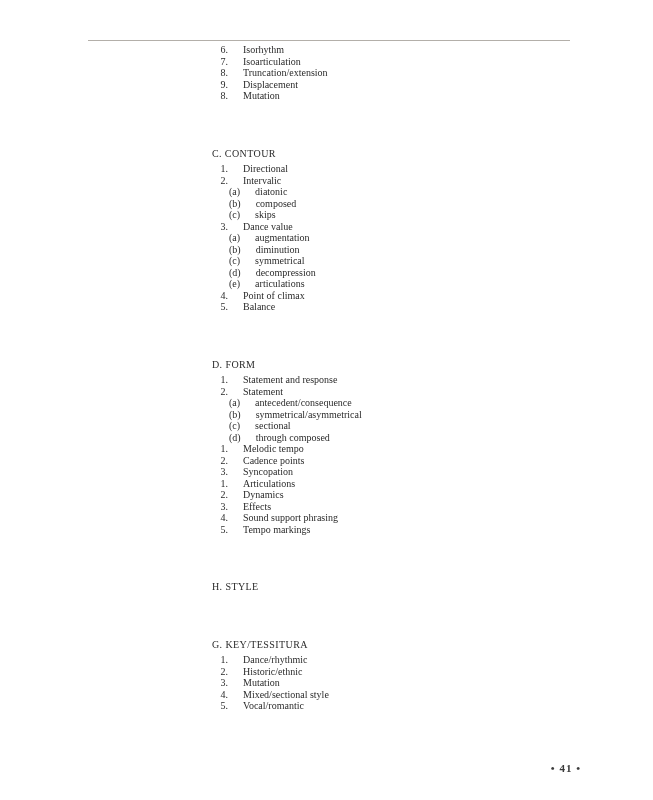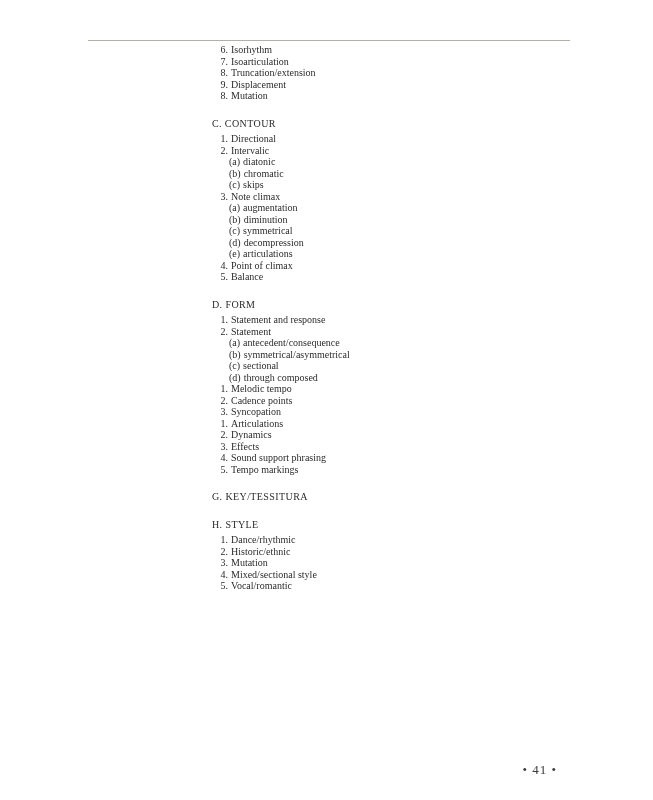--- a/index.html
+++ b/index.html
@@ -38,44 +38,46 @@
   }
   .row {
     display: flex;
   }
   .row .num {
     flex: 0 0 16px;
     width: 16px;
     text-align: right;
   }
   .row .txt {
-    margin-left: 3px;
+    margin-left: 15px;
     white-space: nowrap;
   }
   .row.sub {
     padding-left: 17px;
   }
   .row.sub .lab {
     flex: 0 0 auto;
   }
   .row.header {
     margin-top: 16px;
     margin-bottom: 4px;
     letter-spacing: 0.4px;
   }
   .row.header .txt {
     margin-left: 0;
+    margin-top: 30px;
   }
   .folio {
     position: absolute;
     top: 762px;
-    right: 96px;
-    font-size: 13px;
+    right: 72px;
+    font-size: 11px;
     letter-spacing: 1px;
     color: #3a3a3a;
+    font-weight: bold;
   }
 </style>
 </head>
 <body>
 
 <div class="page">
   <div class="top-rule"></div>
   <div class="content">
       <div class="row item">
         <span class="num">6.</span>
@@ -107,29 +109,29 @@
       <div class="row item">
         <span class="num">2.</span>
         <span class="txt">Intervalic</span>
       </div>
       <div class="row sub">
         <span class="lab">(a)</span>
         <span class="txt">diatonic</span>
       </div>
       <div class="row sub">
         <span class="lab">(b)</span>
-        <span class="txt">chromatic</span>
+        <span class="txt">composed</span>
       </div>
       <div class="row sub">
         <span class="lab">(c)</span>
         <span class="txt">skips</span>
       </div>
       <div class="row item">
         <span class="num">3.</span>
-        <span class="txt">Note climax</span>
+        <span class="txt">Dance value</span>
       </div>
       <div class="row sub">
         <span class="lab">(a)</span>
         <span class="txt">augmentation</span>
       </div>
       <div class="row sub">
         <span class="lab">(b)</span>
         <span class="txt">diminution</span>
       </div>
       <div class="row sub">
@@ -205,24 +207,24 @@
       </div>
       <div class="row item">
         <span class="num">4.</span>
         <span class="txt">Sound support phrasing</span>
       </div>
       <div class="row item">
         <span class="num">5.</span>
         <span class="txt">Tempo markings</span>
       </div>
       <div class="row header">
+        <span class="txt">H. STYLE</span>
+      </div>
+      <div class="row header">
         <span class="txt">G. KEY/TESSITURA</span>
-      </div>
-      <div class="row header">
-        <span class="txt">H. STYLE</span>
       </div>
       <div class="row item">
         <span class="num">1.</span>
         <span class="txt">Dance/rhythmic</span>
       </div>
       <div class="row item">
         <span class="num">2.</span>
         <span class="txt">Historic/ethnic</span>
       </div>
       <div class="row item">

